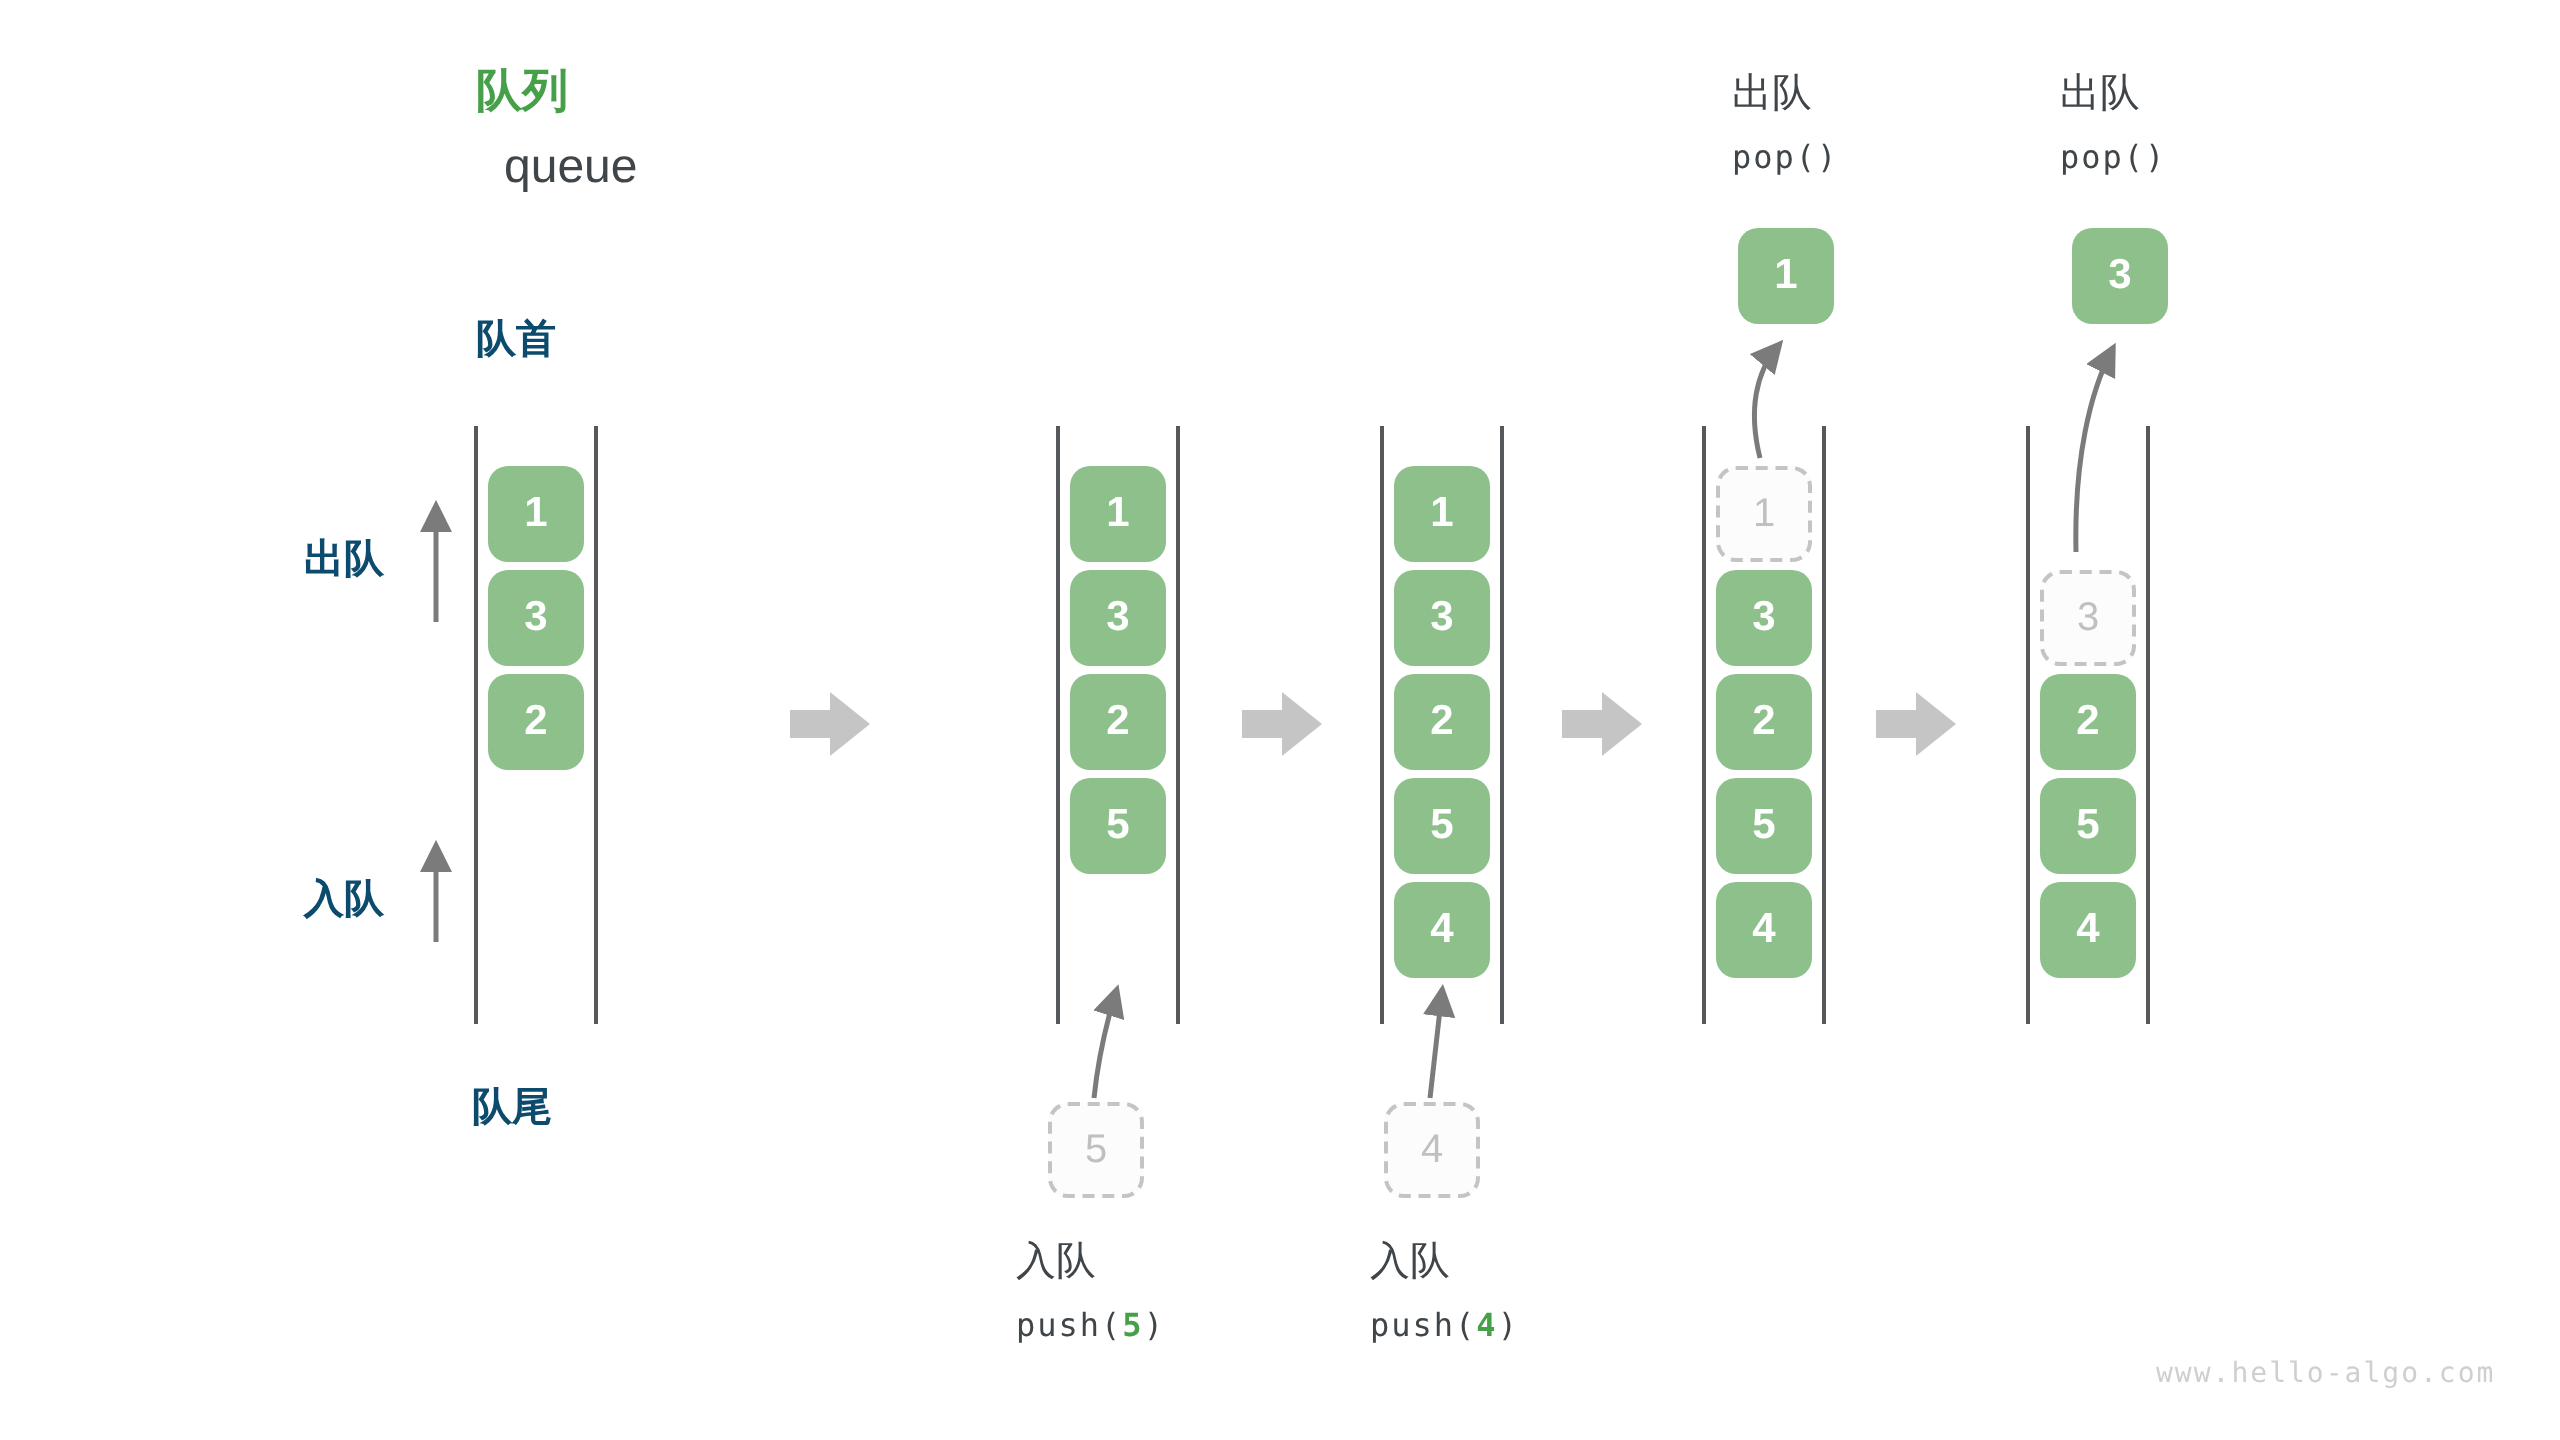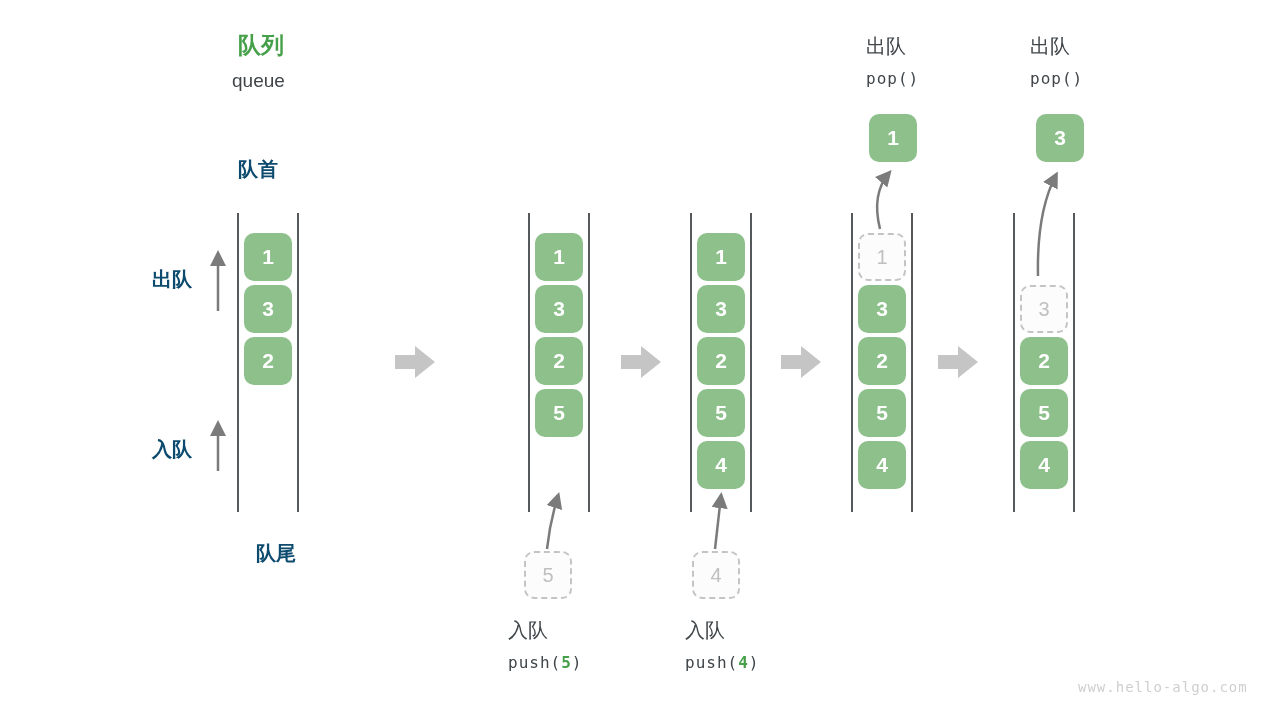--- a/index.html
+++ b/index.html
@@ -2,21 +2,21 @@
 <html><head>
 <meta charset="utf-8">
 <style>
   html,body{margin:0;padding:0;background:#fff;}
   .canvas{
     position:relative;width:1280px;height:720px;background:#ffffff;overflow:hidden;
     font-family:"Liberation Sans","DejaVu Sans",sans-serif;color:#3f4549;
   }
   .abs{position:absolute;}
   .title-zh{font-size:23px;font-weight:bold;color:#46a049;text-align:center;}
-  .title-en{font-size:19px;color:#3f4549;}
+  .title-en{font-size:24px;color:#3f4549;margin-left:20px;}
   .side-label{font-size:20px;font-weight:bold;color:#0c4a6e;}
   .col{
     position:absolute;top:213px;height:299px;width:62px;box-sizing:border-box;
     border-left:2px solid #55595c;border-right:2px solid #55595c;
   }
   .cell{
     position:absolute;left:5px;width:48px;height:48px;box-sizing:border-box;
     background:#8dc08b;border-radius:10px;color:#ffffff;
     font-size:21px;font-weight:bold;
     display:flex;align-items:center;justify-content:center;
@@ -37,21 +37,21 @@
 </style>
 </head>
 <body>
 
 <div class="canvas">
 
   <div class="abs title-zh" style="left:238px;top:30px">队列</div>
   <div class="abs title-en" style="left:232px;top:70px">queue</div>
 
   <div class="abs side-label" style="left:238px;top:156px">队首</div>
-  <div class="abs side-label" style="left:256px;top:540px">队尾</div>
+  <div class="abs side-label" style="left:236px;top:540px">队尾</div>
   <div class="abs side-label" style="left:152px;top:266px">出队</div>
   <div class="abs side-label" style="left:152px;top:436px">入队</div>
 
   <div class="col" style="left:237px">
     <div class="cell r0">1</div>
     <div class="cell r1">3</div>
     <div class="cell r2">2</div>
   </div>
 
   <div class="col" style="left:528px">

